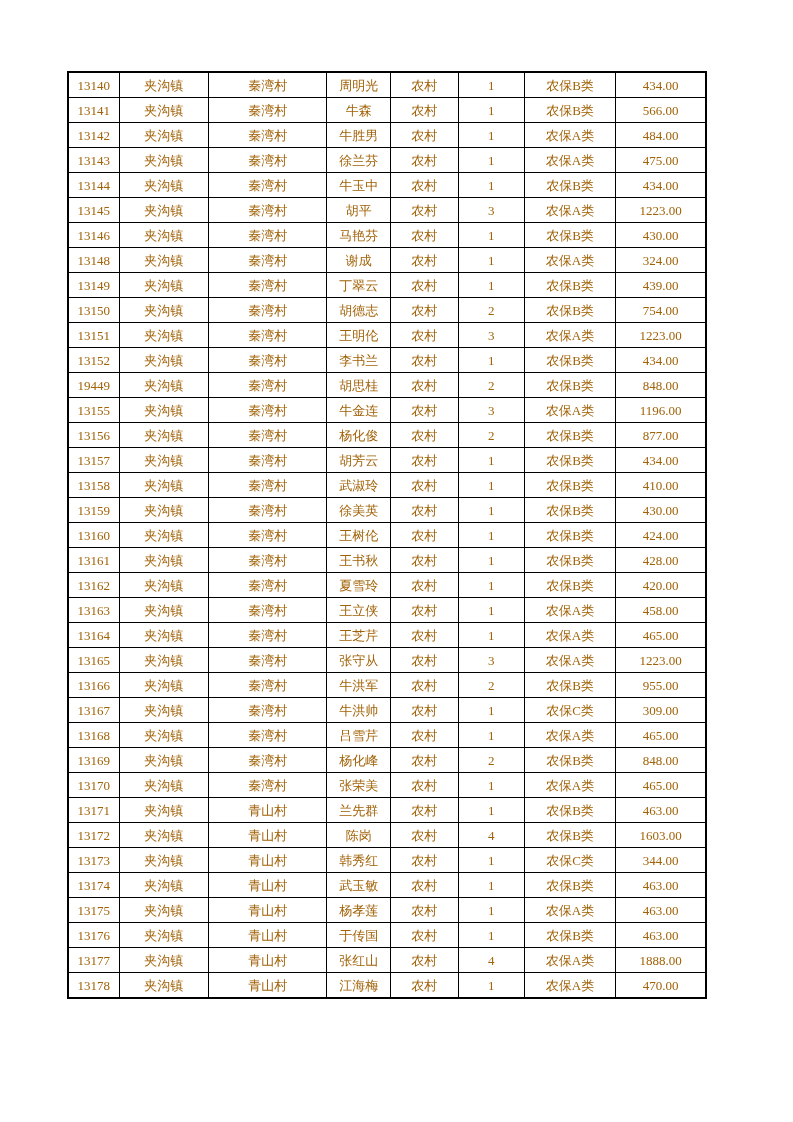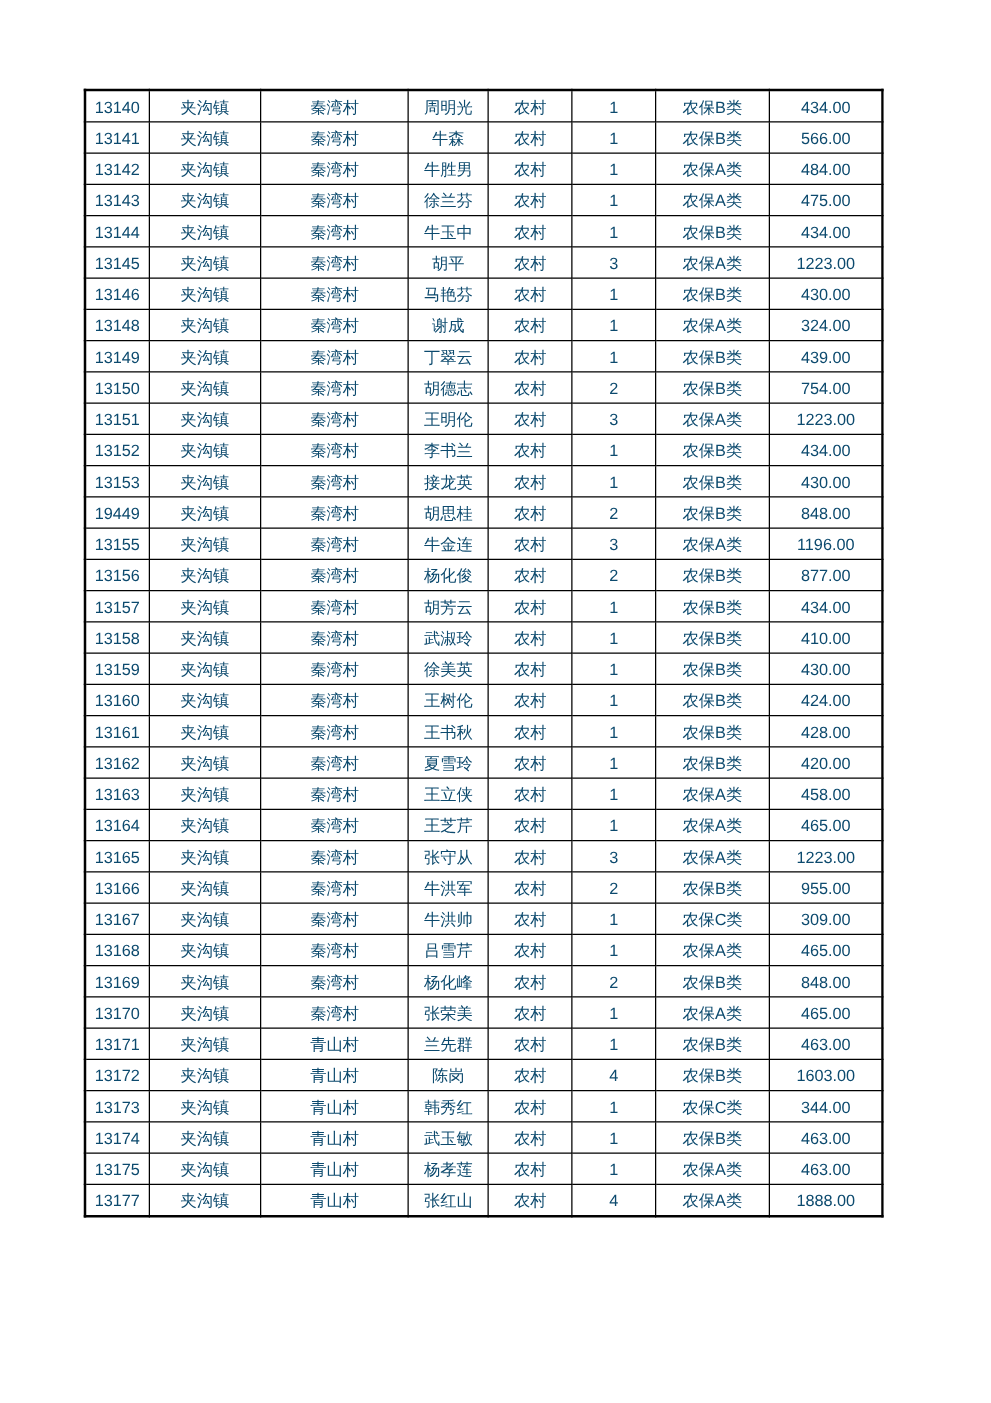--- a/index.html
+++ b/index.html
@@ -6,22 +6,22 @@
     margin: 0;
     padding: 0;
     background: #ffffff;
   }
   .page {
     position: relative;
     width: 707px;
     height: 1122px;
     background: #ffffff;
     overflow: hidden;
-    font-family: Liberation Sans, sans-serif;
-    color: #0c4a6e;
+    font-family: Liberation Serif, serif;
+    color: #a16207;
   }
   table.data-table {
     position: absolute;
     left: 67px;
     top: 71px;
     border-collapse: collapse;
     table-layout: fixed;
     border: 2px solid #000000;
   }
   table.data-table td {
@@ -164,30 +164,20 @@
           <td class="col-0">13152</td>
           <td class="col-1">夹沟镇</td>
           <td class="col-2">秦湾村</td>
           <td class="col-3">李书兰</td>
           <td class="col-4">农村</td>
           <td class="col-5">1</td>
           <td class="col-6">农保B类</td>
           <td class="col-7">434.00</td>
         </tr>
         <tr>
-          <td class="col-0">13153</td>
-          <td class="col-1">夹沟镇</td>
-          <td class="col-2">秦湾村</td>
-          <td class="col-3">接龙英</td>
-          <td class="col-4">农村</td>
-          <td class="col-5">1</td>
-          <td class="col-6">农保B类</td>
-          <td class="col-7">430.00</td>
-        </tr>
-        <tr>
           <td class="col-0">19449</td>
           <td class="col-1">夹沟镇</td>
           <td class="col-2">秦湾村</td>
           <td class="col-3">胡思桂</td>
           <td class="col-4">农村</td>
           <td class="col-5">2</td>
           <td class="col-6">农保B类</td>
           <td class="col-7">848.00</td>
         </tr>
         <tr>
@@ -394,24 +384,44 @@
           <td class="col-0">13175</td>
           <td class="col-1">夹沟镇</td>
           <td class="col-2">青山村</td>
           <td class="col-3">杨孝莲</td>
           <td class="col-4">农村</td>
           <td class="col-5">1</td>
           <td class="col-6">农保A类</td>
           <td class="col-7">463.00</td>
         </tr>
         <tr>
+          <td class="col-0">13176</td>
+          <td class="col-1">夹沟镇</td>
+          <td class="col-2">青山村</td>
+          <td class="col-3">于传国</td>
+          <td class="col-4">农村</td>
+          <td class="col-5">1</td>
+          <td class="col-6">农保B类</td>
+          <td class="col-7">463.00</td>
+        </tr>
+        <tr>
           <td class="col-0">13177</td>
           <td class="col-1">夹沟镇</td>
           <td class="col-2">青山村</td>
           <td class="col-3">张红山</td>
           <td class="col-4">农村</td>
           <td class="col-5">4</td>
           <td class="col-6">农保A类</td>
           <td class="col-7">1888.00</td>
+        </tr>
+        <tr>
+          <td class="col-0">13178</td>
+          <td class="col-1">夹沟镇</td>
+          <td class="col-2">青山村</td>
+          <td class="col-3">江海梅</td>
+          <td class="col-4">农村</td>
+          <td class="col-5">1</td>
+          <td class="col-6">农保A类</td>
+          <td class="col-7">470.00</td>
         </tr>
       </tbody>
   </table>
 </div>
 
 </body></html>

